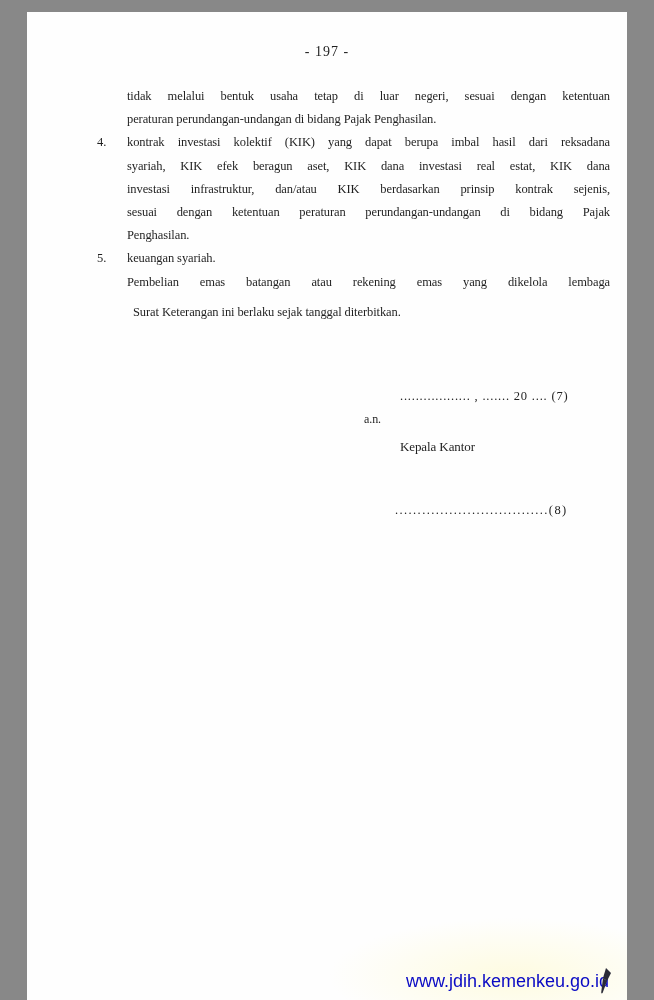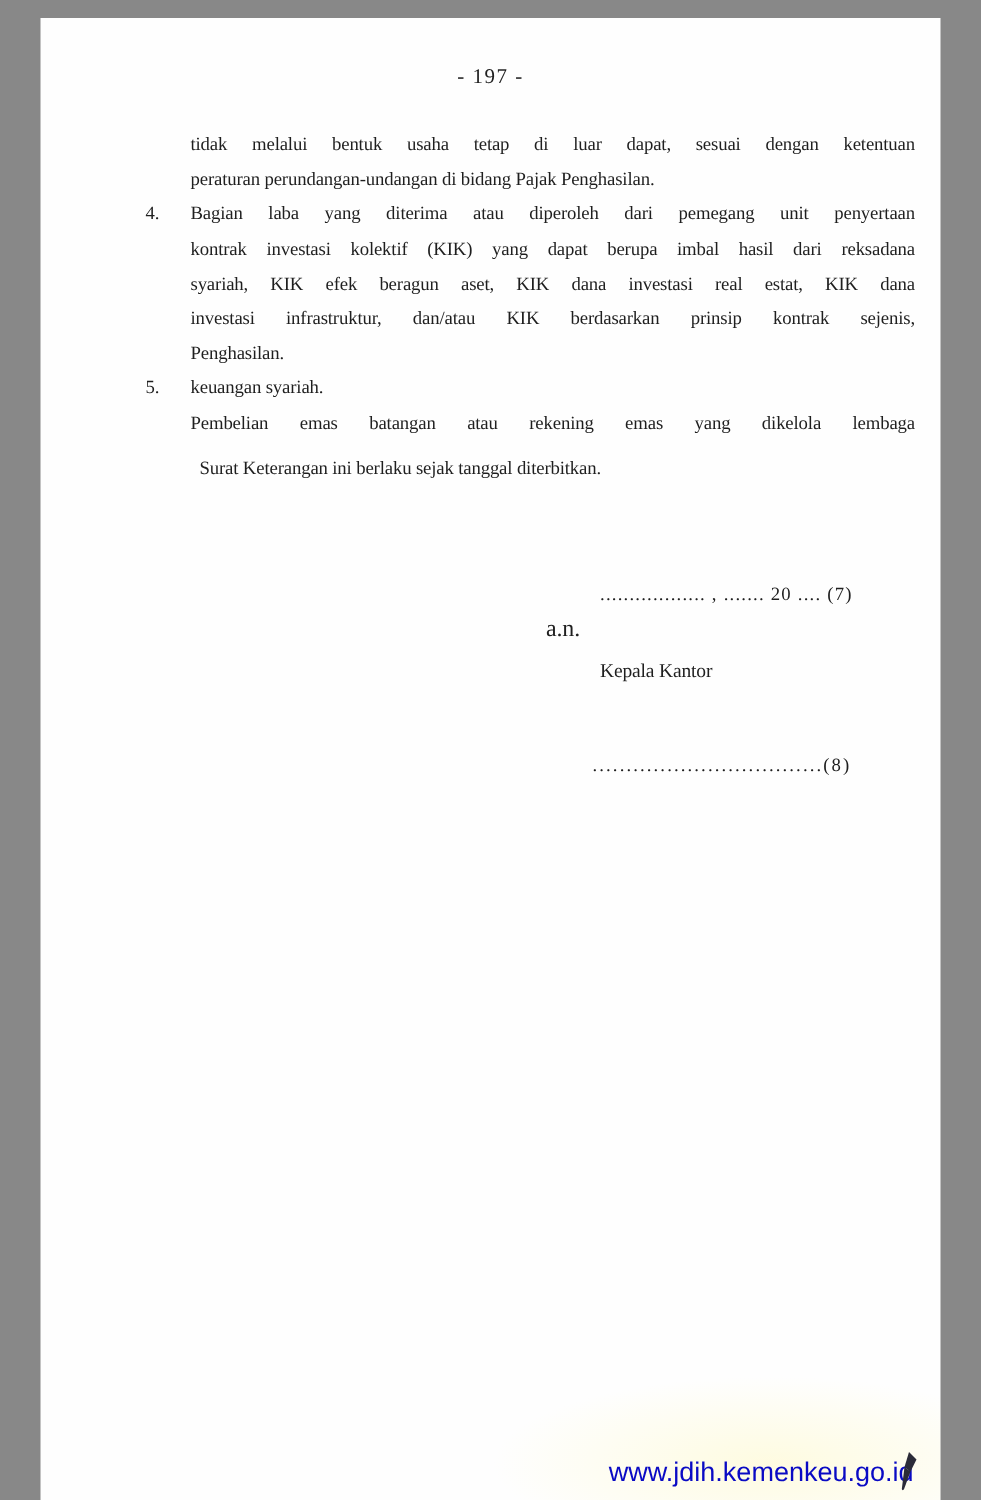--- a/index.html
+++ b/index.html
@@ -42,21 +42,21 @@
   .sig-date {
     margin-left: 273px;        
     letter-spacing: 0.8px;
     white-space: nowrap;
   }
   .sig-an-row {
     margin-left: 237px;        
     display: flex;
   }
   .sig-an { width: 36px; flex: 0 0 36px; }
-  .sig-title { font-size: 16px; }
+  .sig-title { font-size: 12px; }
   .sig-pos   { margin-left: 273px; margin-top: 4px; font-size: 13px; }
   .sig-name-line {
     margin-left: 268px;        
     margin-top: 40px;
     letter-spacing: 1.4px;
     white-space: nowrap;
   }
 
   .footer-glow {
     position: absolute;
@@ -85,30 +85,30 @@
 </head>
 <body>
 
 <div class="page">
 
   <div class="page-number">- 197 -</div>
 
   <div class="body">
 
     <div class="para">
-      <div class="line">tidak melalui bentuk usaha tetap di luar dapat, sesuai dengan ketentuan</div>
+      <div class="line">tidak melalui bentuk usaha tetap di luar negeri, sesuai dengan ketentuan</div>
       <div class="line last">peraturan perundangan-undangan di bidang Pajak Penghasilan.</div>
     </div>
 
     <div class="item">
       <span class="num">4.</span>
-      <div class="line">Bagian laba yang diterima atau diperoleh dari pemegang unit penyertaan</div>
       <div class="line">kontrak investasi kolektif (KIK) yang dapat berupa imbal hasil dari reksadana</div>
       <div class="line">syariah, KIK efek beragun aset, KIK dana investasi real estat, KIK dana</div>
       <div class="line">investasi infrastruktur, dan/atau KIK berdasarkan prinsip kontrak sejenis,</div>
+      <div class="line">sesuai dengan ketentuan peraturan perundangan-undangan di bidang Pajak</div>
       <div class="line last">Penghasilan.</div>
     </div>
 
     <div class="item">
       <span class="num">5.</span>
       <div class="line last">keuangan syariah.</div>
       <div class="line">Pembelian emas batangan atau rekening emas yang dikelola lembaga</div>
     </div>
 
     <div class="p-surat">Surat Keterangan ini berlaku sejak tanggal diterbitkan.</div>

